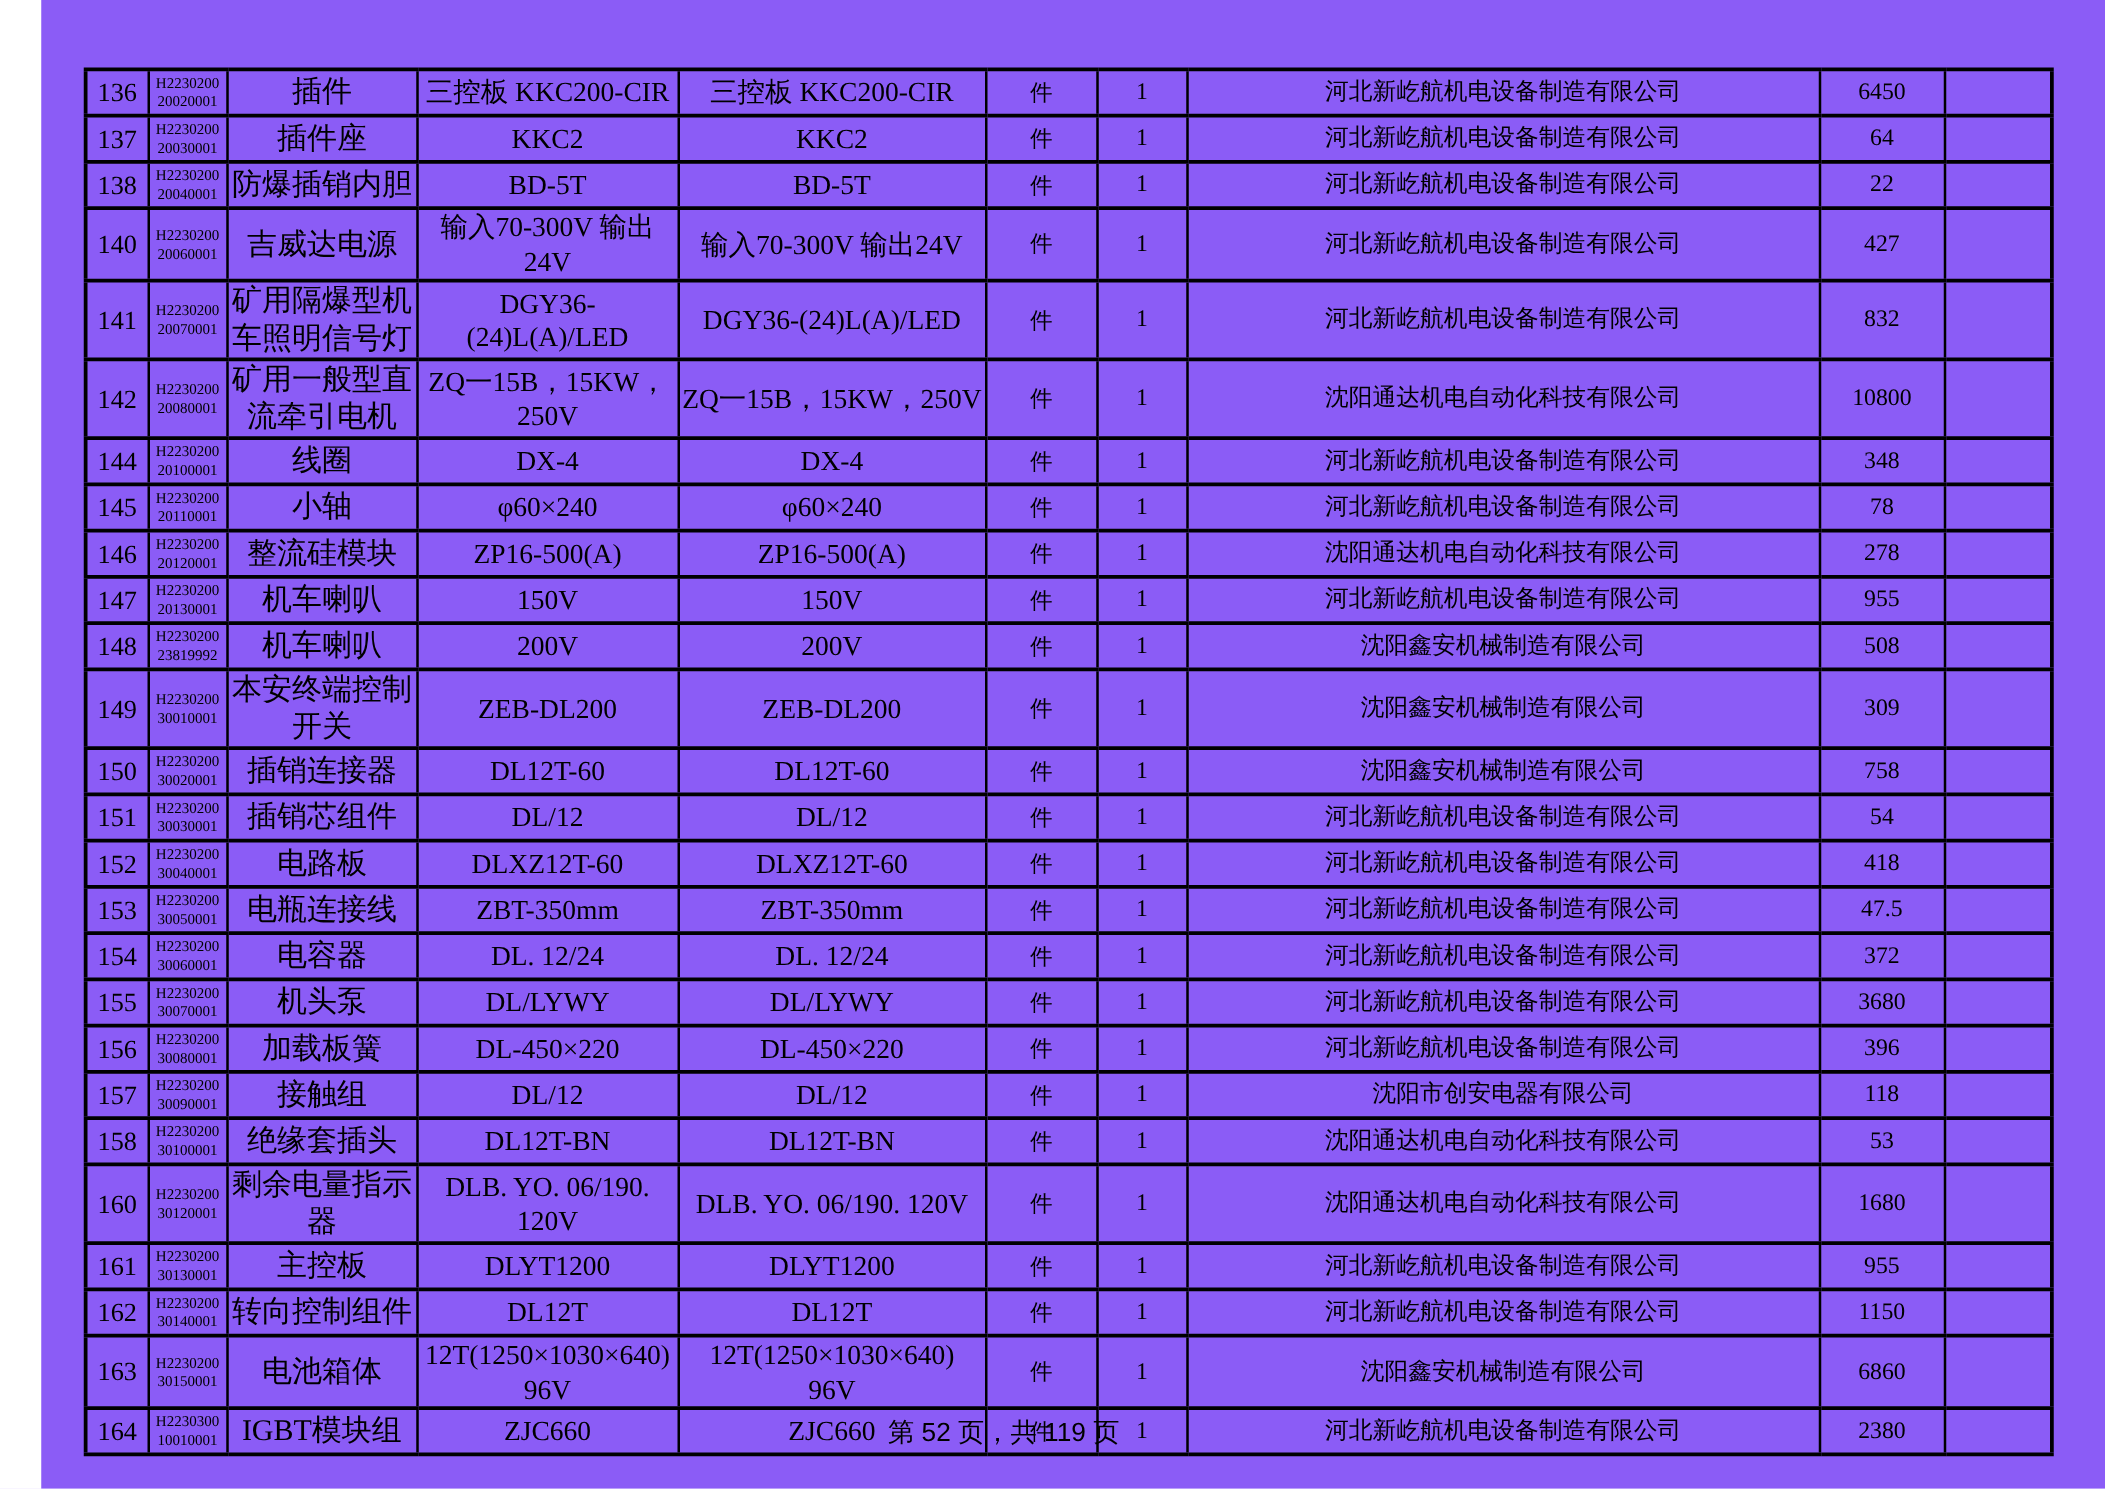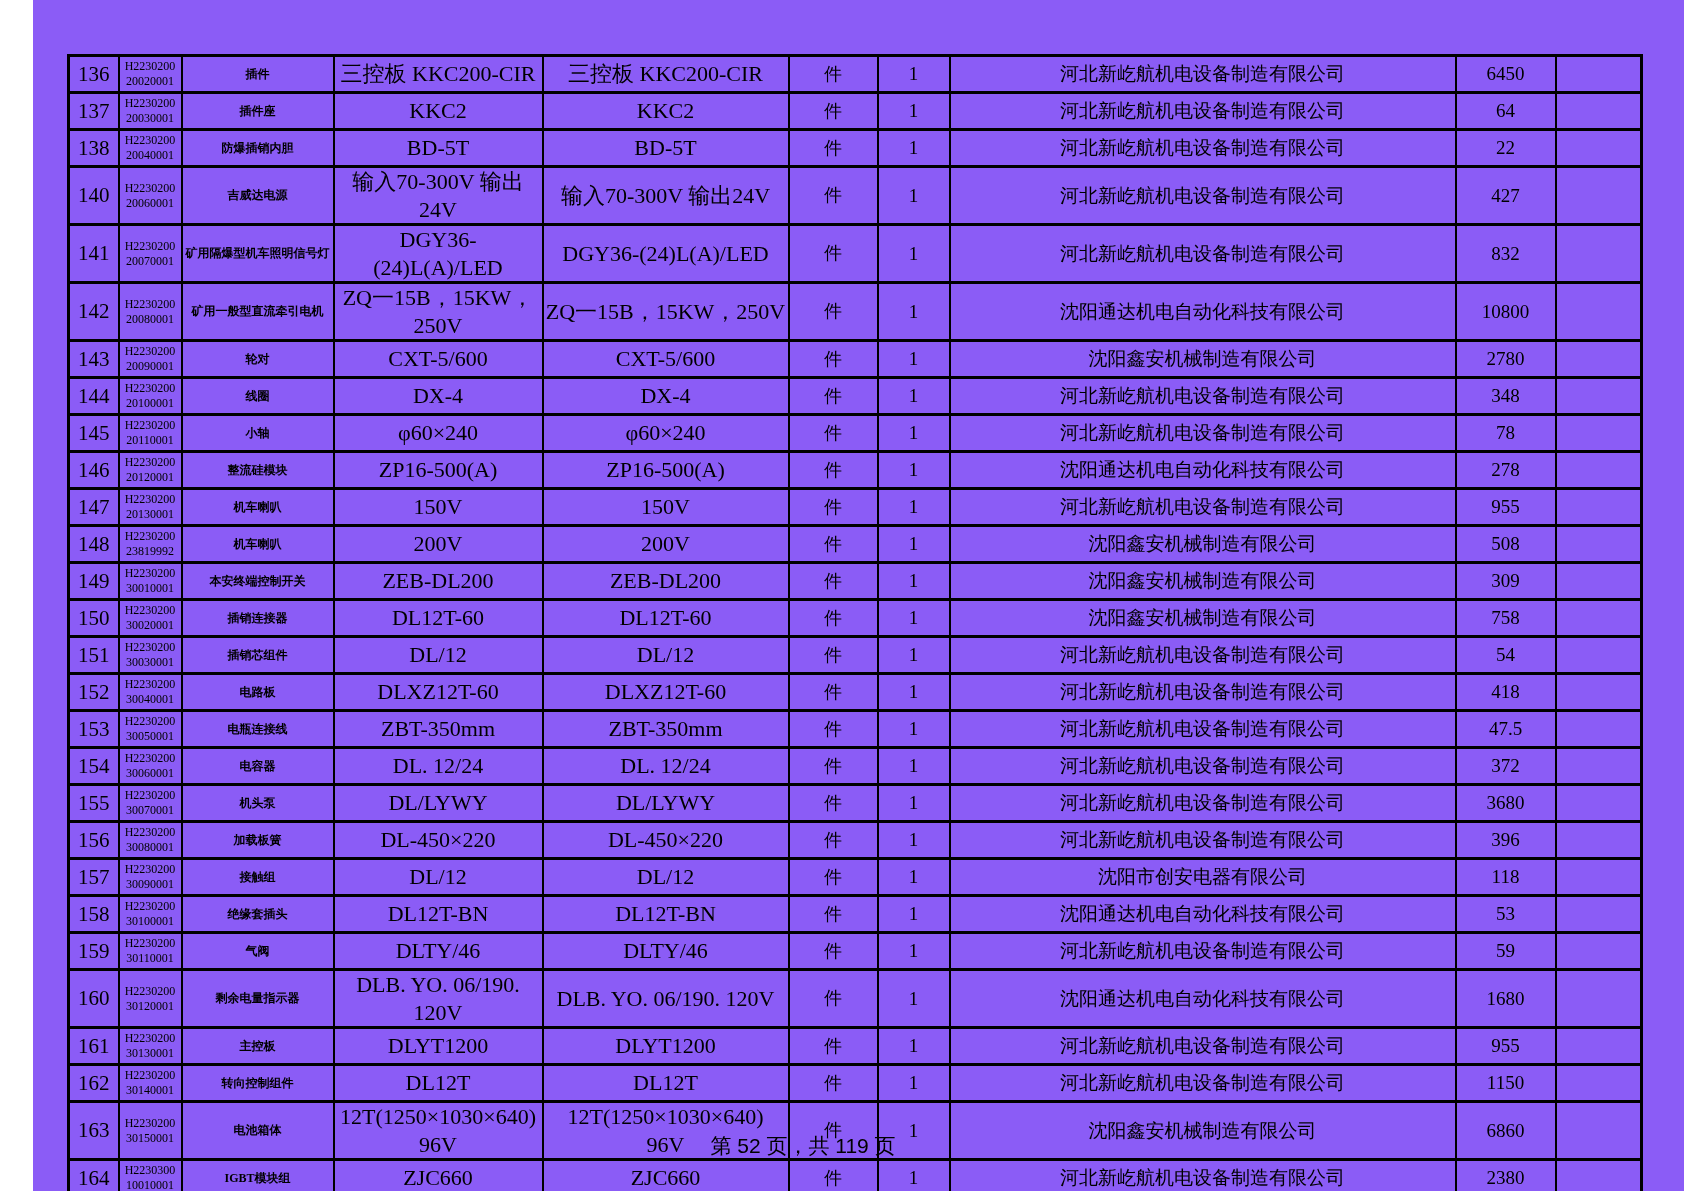--- a/index.html
+++ b/index.html
@@ -32,21 +32,21 @@
     border-bottom: 3px solid #000;
     text-align: center;
     vertical-align: middle;
     height: 34px;
     padding: 0 2px;
     overflow: hidden;
     line-height: 1.25;
   }
   td.c-seq  { font-size: 21px; }
   td.c-code { font-size: 12px; line-height: 1.15; padding: 0 1px; }
-  td.c-name { font-size: 12px; font-weight: bold; }
+  td.c-name { font-size: 24px; }
   td.c-spec { font-size: 22px; white-space: pre-line; }
   td.c-unit { font-size: 18px; }
   td.c-qty  { font-size: 19px; }
   td.c-mfr  { font-size: 19px; }
   td.c-price{ font-size: 19px; }
   .code-line { display: block; }
   .footer {
     position: absolute;
     left: 0;
     top: 1132px;
@@ -166,35 +166,20 @@
       <td class="c-name">矿用一般型直流牵引电机</td>
       <td class="c-spec">ZQ一15B，15KW，250V</td>
       <td class="c-spec">ZQ一15B，15KW，250V</td>
       <td class="c-unit">件</td>
       <td class="c-qty">1</td>
       <td class="c-mfr">沈阳通达机电自动化科技有限公司</td>
       <td class="c-price">10800</td>
       <td class="c-blank"></td>
     </tr>
 
-    <tr>
-      <td class="c-seq">143</td>
-      <td class="c-code">
-        <span class="code-line">H2230200</span>
-        <span class="code-line">20090001</span>
-      </td>
-      <td class="c-name">轮对</td>
-      <td class="c-spec">CXT-5/600</td>
-      <td class="c-spec">CXT-5/600</td>
-      <td class="c-unit">件</td>
-      <td class="c-qty">1</td>
-      <td class="c-mfr">沈阳鑫安机械制造有限公司</td>
-      <td class="c-price">2780</td>
-      <td class="c-blank"></td>
-    </tr>
 
     <tr>
       <td class="c-seq">144</td>
       <td class="c-code">
         <span class="code-line">H2230200</span>
         <span class="code-line">20100001</span>
       </td>
       <td class="c-name">线圈</td>
       <td class="c-spec">DX-4</td>
       <td class="c-spec">DX-4</td>
@@ -422,35 +407,20 @@
       <td class="c-name">绝缘套插头</td>
       <td class="c-spec">DL12T-BN</td>
       <td class="c-spec">DL12T-BN</td>
       <td class="c-unit">件</td>
       <td class="c-qty">1</td>
       <td class="c-mfr">沈阳通达机电自动化科技有限公司</td>
       <td class="c-price">53</td>
       <td class="c-blank"></td>
     </tr>
 
-    <tr>
-      <td class="c-seq">159</td>
-      <td class="c-code">
-        <span class="code-line">H2230200</span>
-        <span class="code-line">30110001</span>
-      </td>
-      <td class="c-name">气阀</td>
-      <td class="c-spec">DLTY/46</td>
-      <td class="c-spec">DLTY/46</td>
-      <td class="c-unit">件</td>
-      <td class="c-qty">1</td>
-      <td class="c-mfr">河北新屹航机电设备制造有限公司</td>
-      <td class="c-price">59</td>
-      <td class="c-blank"></td>
-    </tr>
 
     <tr>
       <td class="c-seq">160</td>
       <td class="c-code">
         <span class="code-line">H2230200</span>
         <span class="code-line">30120001</span>
       </td>
       <td class="c-name">剩余电量指示器</td>
       <td class="c-spec">DLB. YO. 06/190. 120V</td>
       <td class="c-spec">DLB. YO. 06/190. 120V</td>

